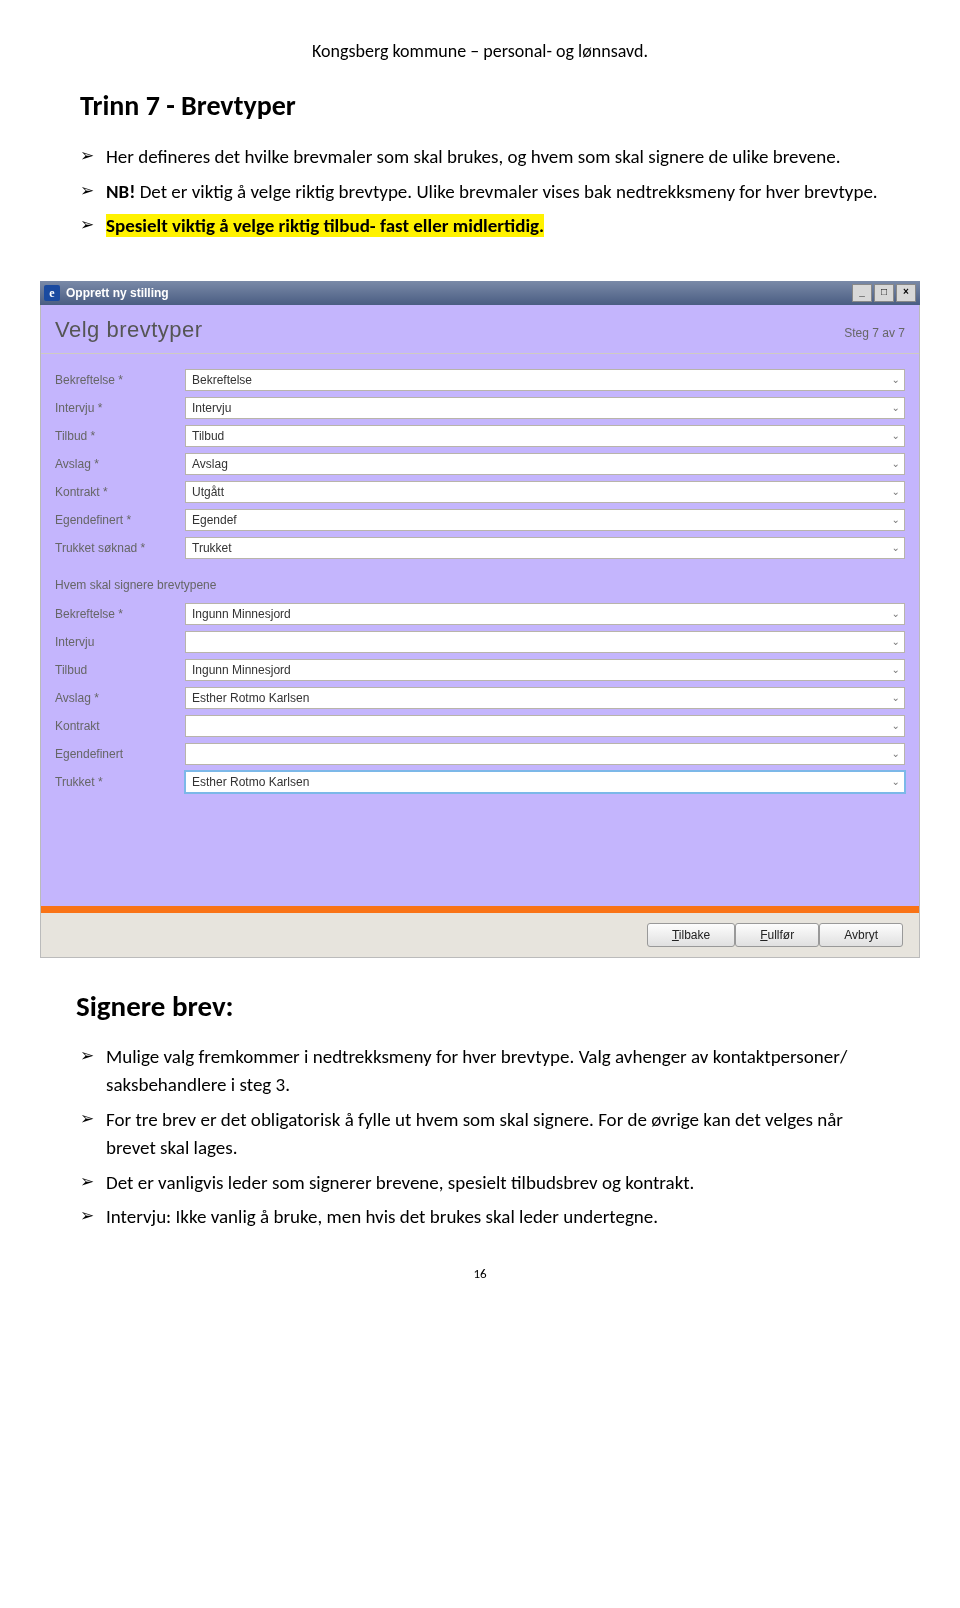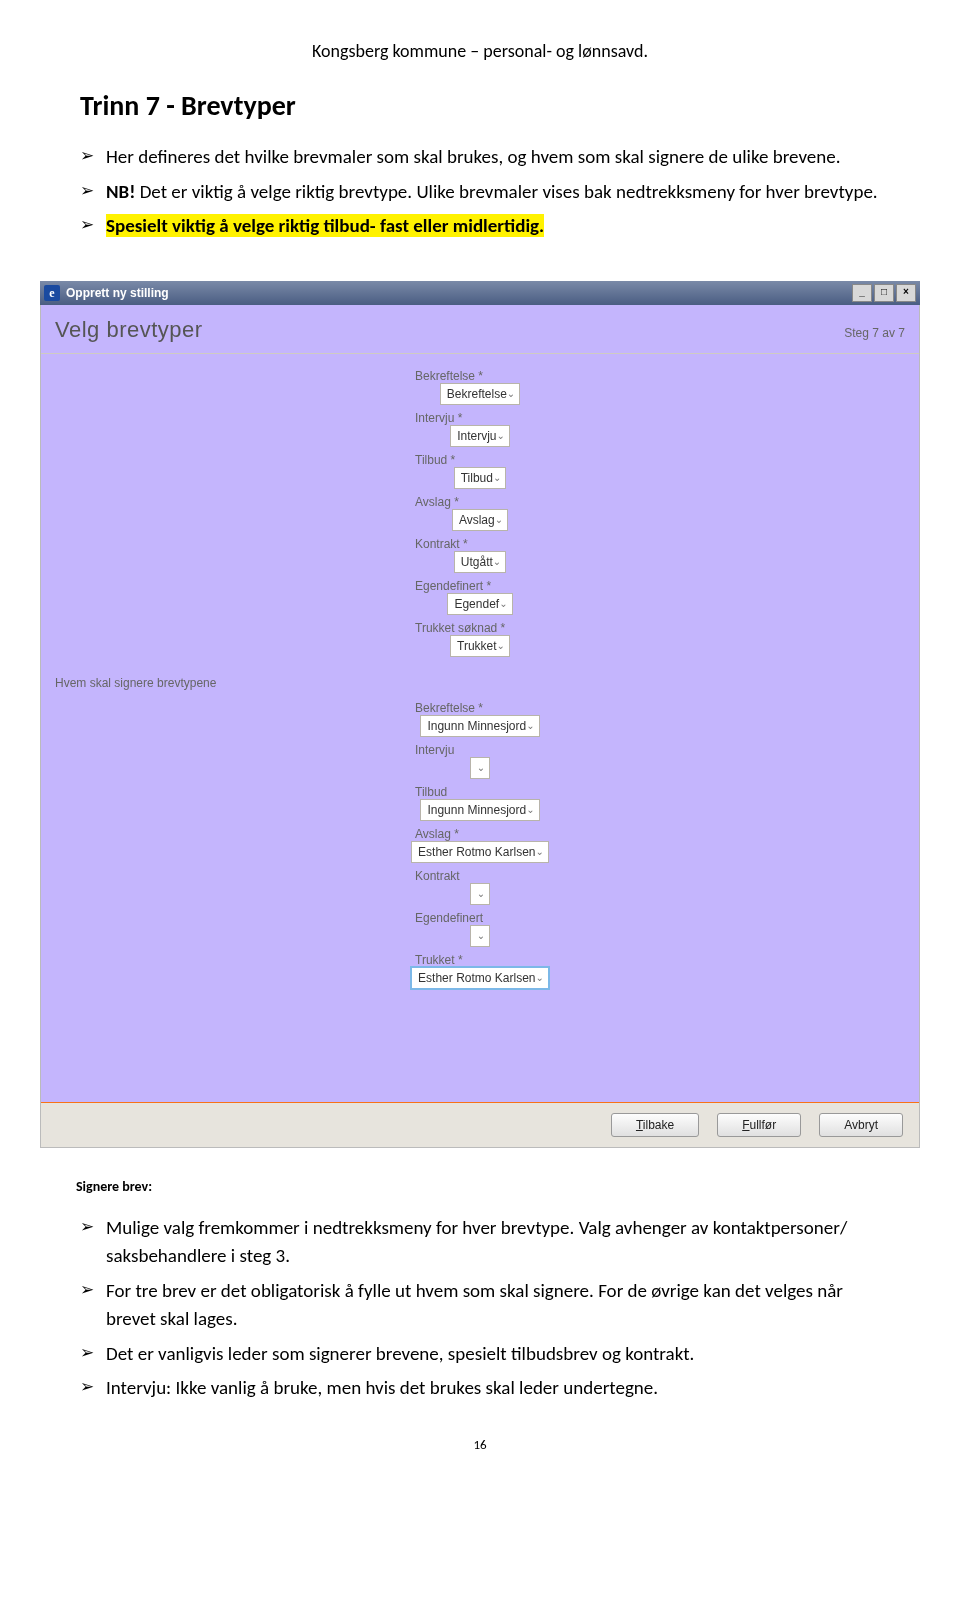--- a/index.html
+++ b/index.html
@@ -116,21 +116,20 @@
     font-size: 12px;
     color: #666;
   }
   .form-area {
     padding: 12px 14px 20px 14px;
   }
   .form-row {
     display: flex;
     align-items: center;
     padding: 3px 0;
-    flex-direction: column;
   }
   .form-row .lbl {
     width: 130px;
     color: #666;
     font-size: 12px;
   }
   .form-row .fld {
     flex: 1;
   }
   .combo {
@@ -152,37 +151,36 @@
     color: #777;
     font-size: 10px;
   }
   .sect-head {
     color: #666;
     font-size: 12px;
     padding: 16px 0 8px 0;
   }
   .btn-row {
     background: #e7e4dd;
-    border-top: 1px solid #f97316;
+    border-top: 7px solid #f97316;
     display: flex;
     justify-content: flex-end;
-    gap: 18px;
     padding: 10px 16px;
   }
   .winbtn {
     background: linear-gradient(#fdfdfd, #e0e0e0);
     border: 1px solid #999;
     border-radius: 3px;
     padding: 4px 24px;
     font-size: 12px;
     font-family: inherit;
     color: #222;
   }
   .sub-h {
-    font-size: 14px;
+    font-size: 29px;
     font-weight: bold;
     margin: 10px 0 10px -4px;
   }
   .pagenum {
     text-align: center;
     font-size: 13px;
     margin-top: 34px;
   }
 </style>
 </head>

